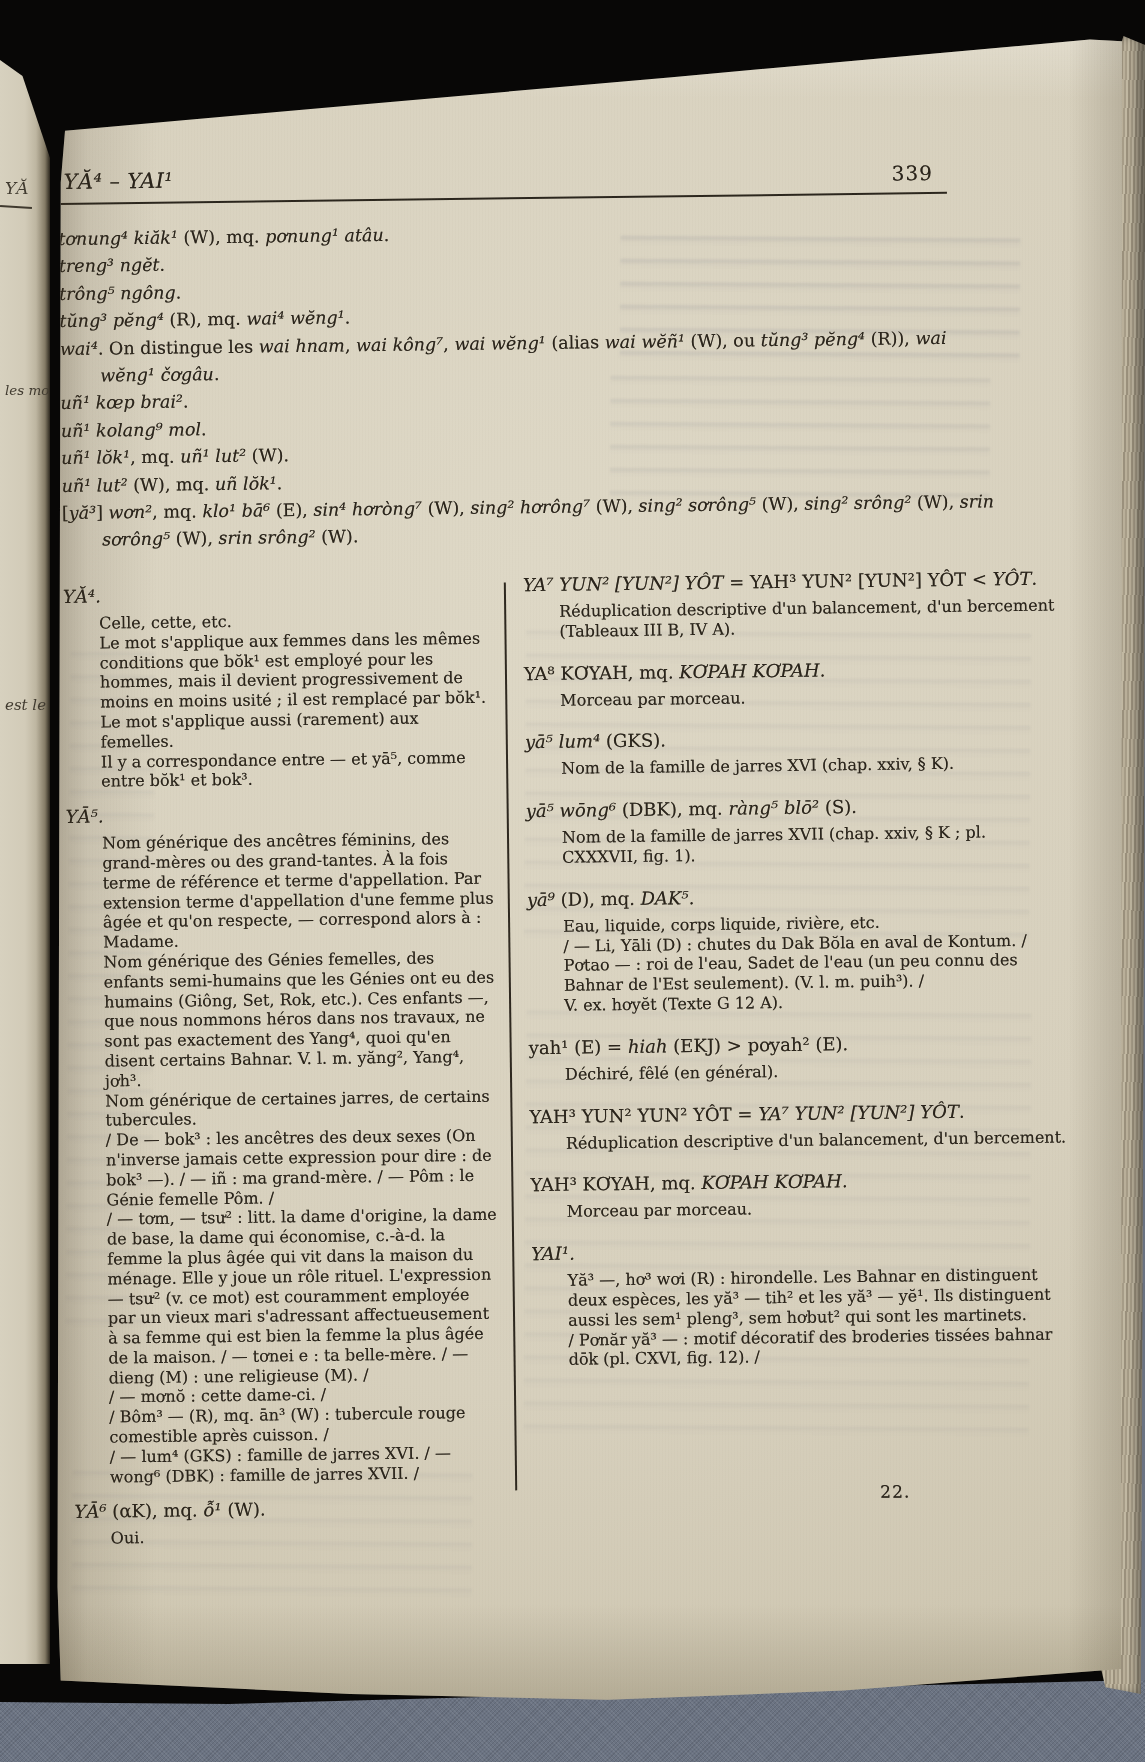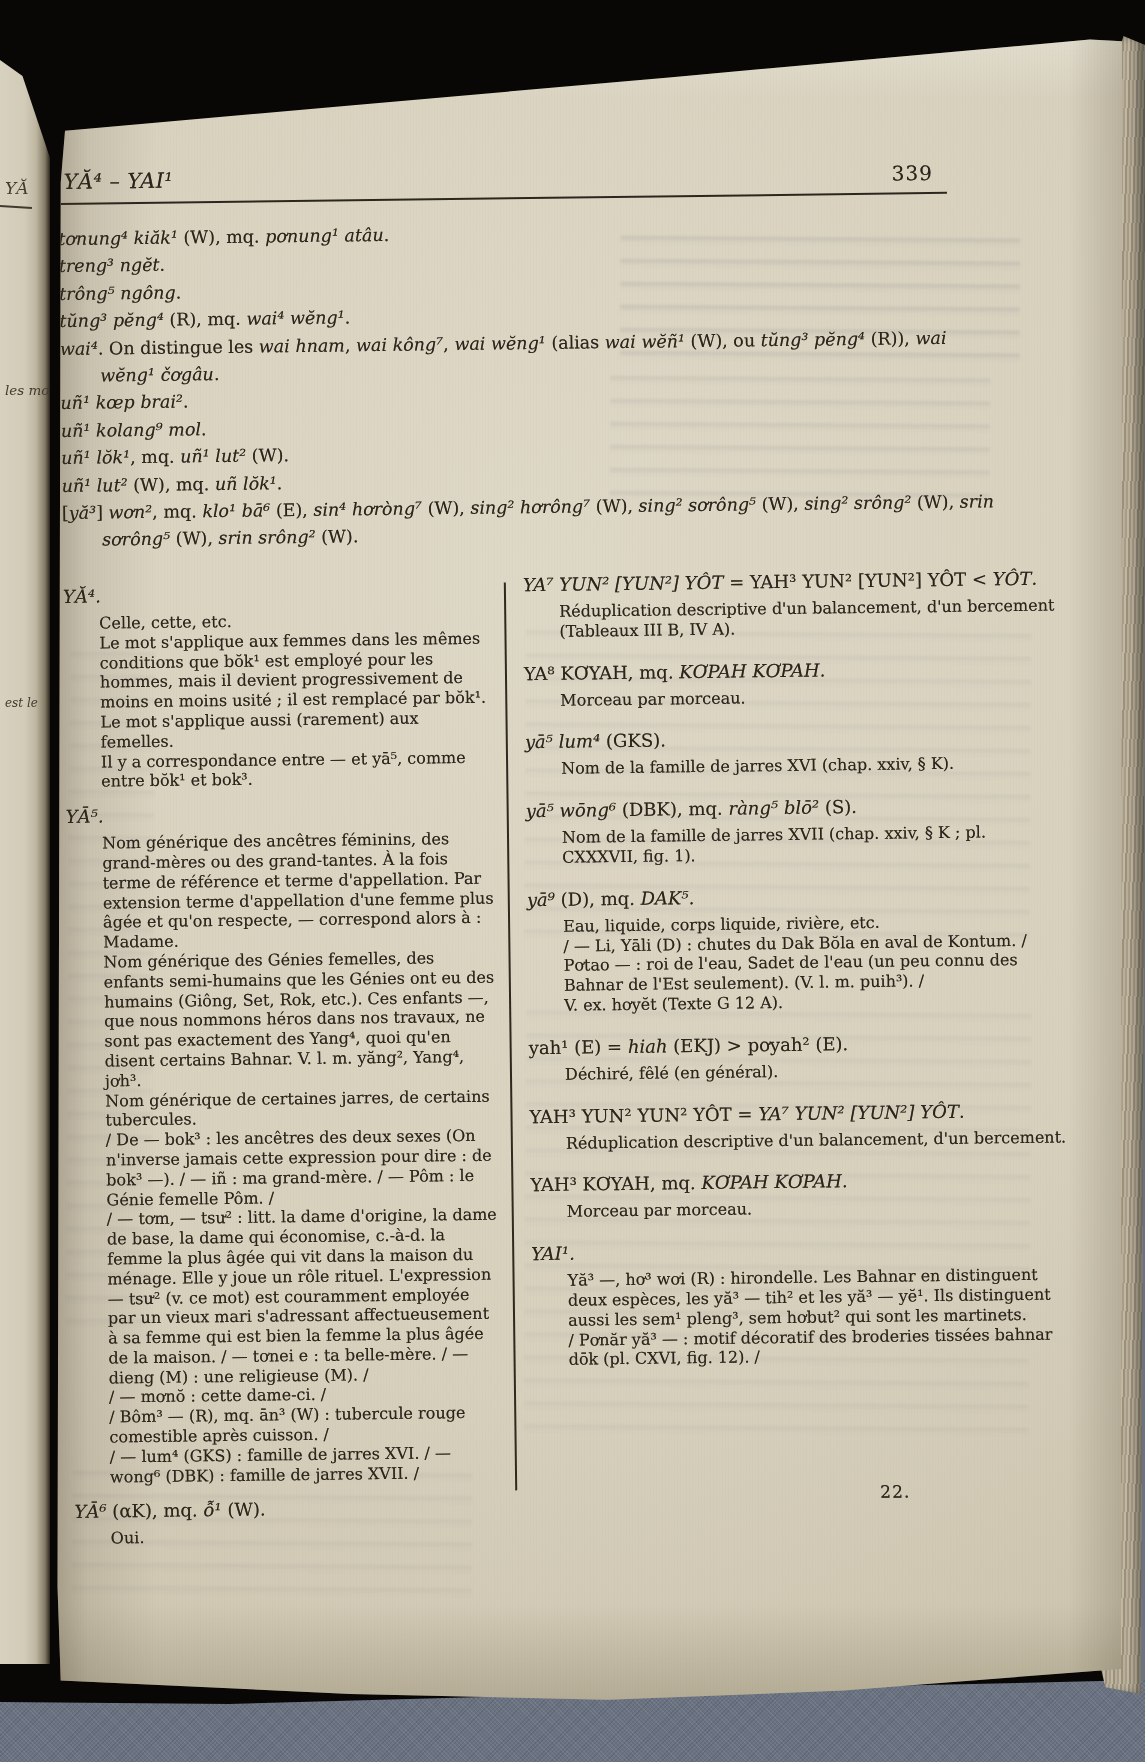--- a/index.html
+++ b/index.html
@@ -96,21 +96,21 @@
 
 <div class="scene">
 
   <div class="fabric"></div>
   <div class="fabric-right"></div>
 
   <div class="facing-page">
     <div class="frag" style="top:132px;font-size:17px;">YĂ</div>
     <div class="frag-rule"></div>
     <div class="frag" style="top:336px;font-size:13.5px;">les mot</div>
-    <div class="frag" style="top:650px;font-size:12px;">est le</div>
+    <div class="frag" style="top:650px;font-size:15px;">est le</div>
   </div>
 
   <div class="fore-edge"></div>
 
   <div class="page">
 
     <div class="bleed" style="left:570px;top:205px;width:400px;height:125px;"></div>
     <div class="bleed" style="left:560px;top:345px;width:380px;height:130px;opacity:.8;"></div>
     <div class="bleed" style="left:475px;top:600px;width:505px;height:320px;opacity:.55;"></div>
     <div class="bleed" style="left:475px;top:980px;width:505px;height:430px;opacity:.5;"></div>

